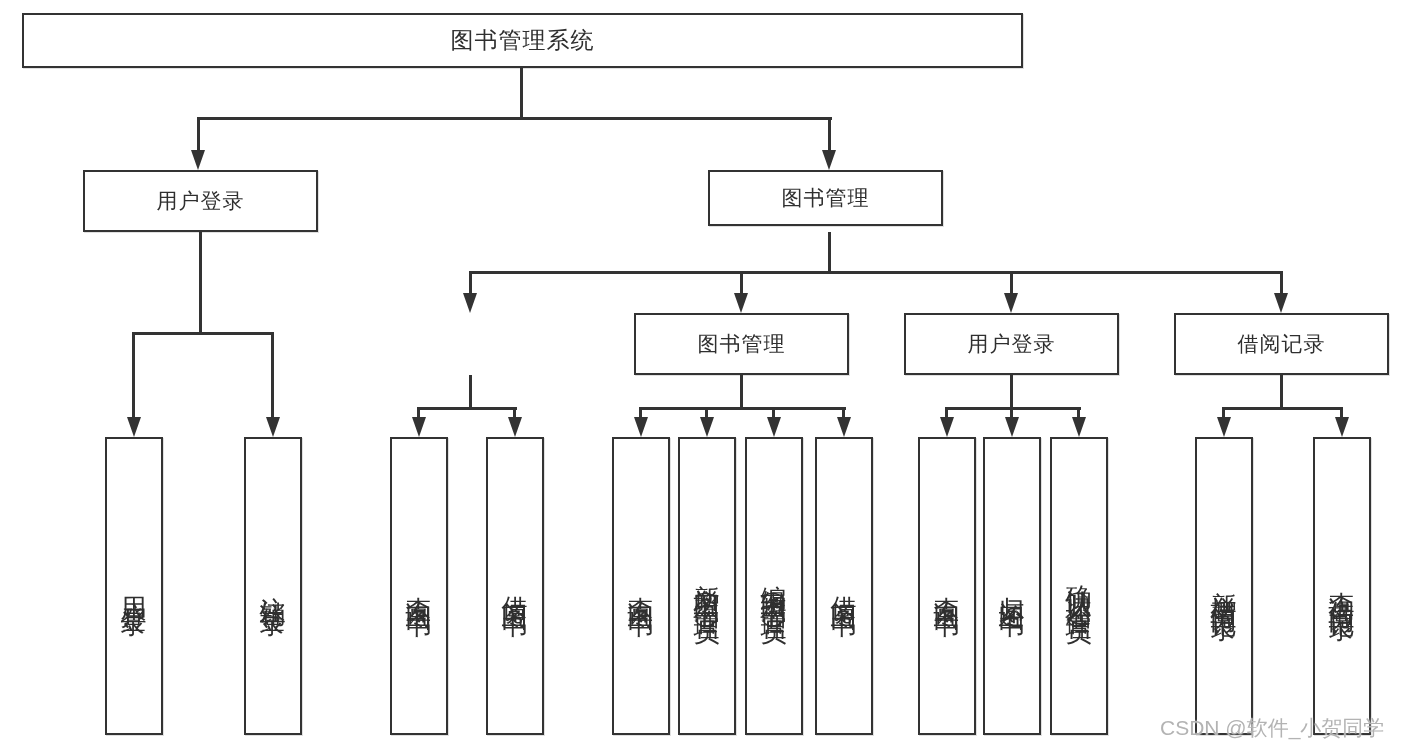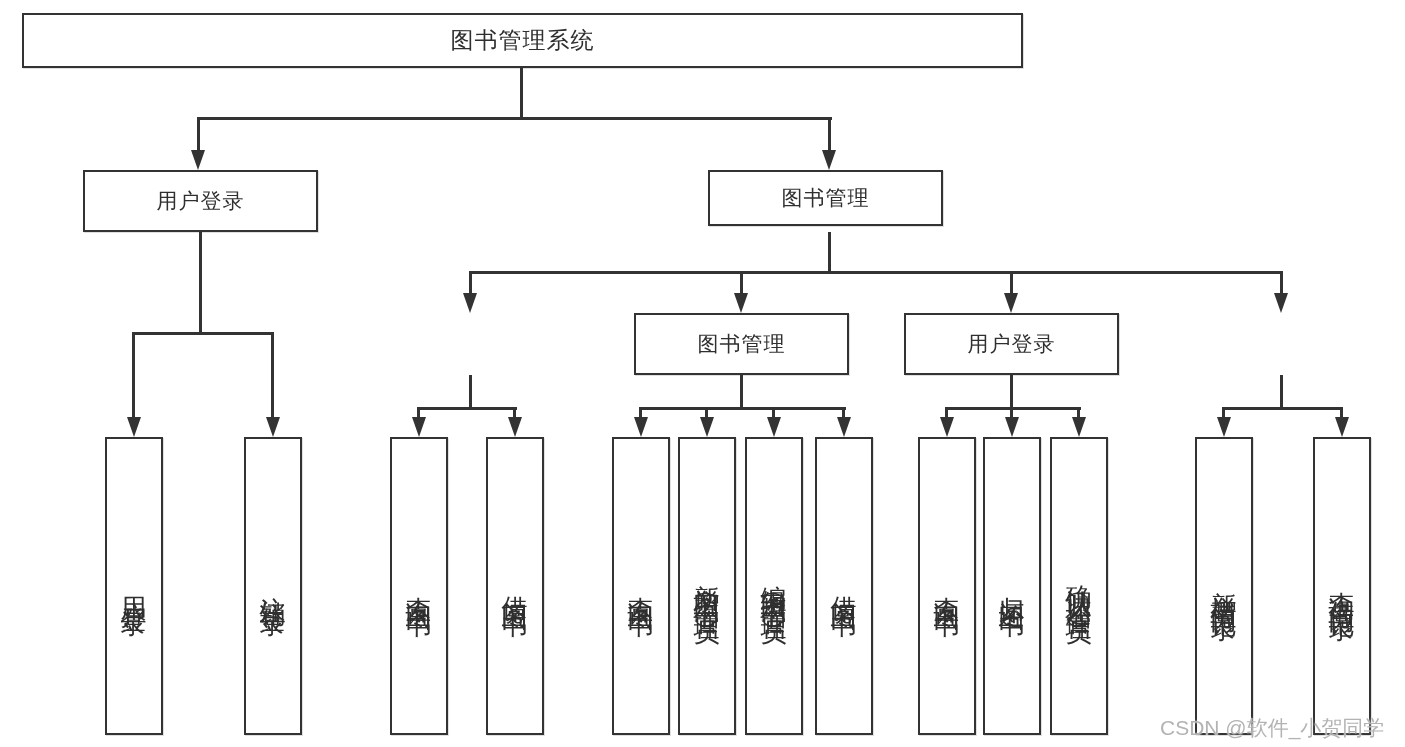--- a/index.html
+++ b/index.html
@@ -106,20 +106,23 @@
   <div class="ah" style="left:1004px;top:293px"></div>
   <div class="vl" style="left:1280px;top:271px;height:24px"></div>
   <div class="ah" style="left:1274px;top:293px"></div>
 
   <div class="node h2" style="left:634px;top:313px;width:215px;height:62px">
     <span>图书管理</span>
   </div>
   <div class="node h2" style="left:904px;top:313px;width:215px;height:62px">
     <span>用户登录</span>
   </div>
+  <div class="node h2" style="left:1174px;top:313px;width:215px;height:62px">
+    <span>借阅记录</span>
+  </div>
 
   <div class="vl" style="left:469px;top:375px;height:35px"></div>
   <div class="hl" style="left:417px;top:407px;width:100px"></div>
   <div class="vl" style="left:417px;top:407px;height:12px"></div>
   <div class="ah" style="left:412px;top:417px"></div>
   <div class="vl" style="left:513px;top:407px;height:12px"></div>
   <div class="ah" style="left:508px;top:417px"></div>
 
   <div class="vl" style="left:740px;top:375px;height:35px"></div>
   <div class="hl" style="left:639px;top:407px;width:207px"></div>

